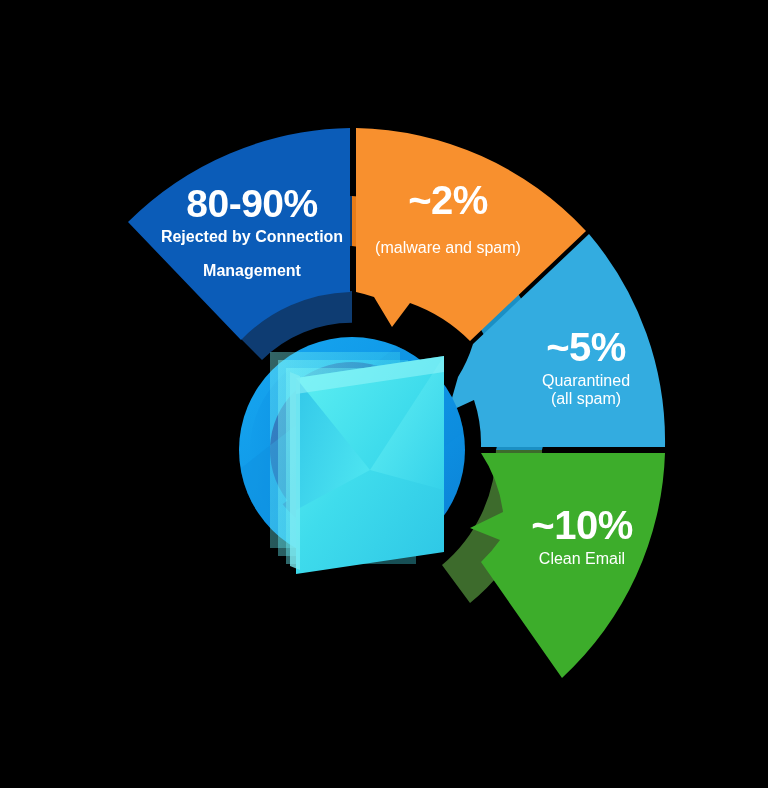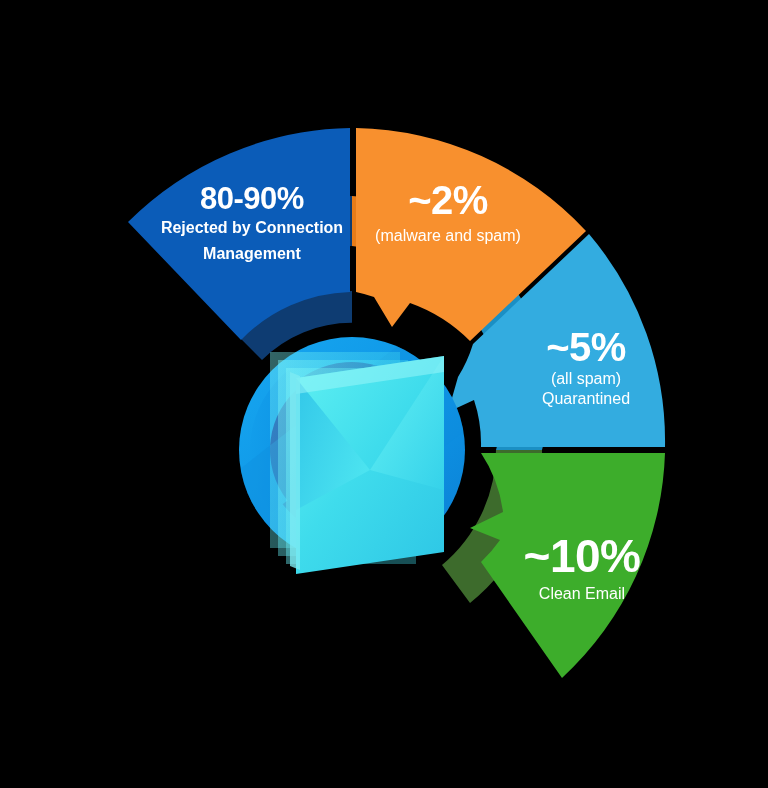--- a/index.html
+++ b/index.html
@@ -45,21 +45,21 @@
     font-weight: 400;
     display: block;
     margin-top: 2px;
   }
   
   #label-rejected {
     left: 152px;
     top: 182px;
     width: 200px;
   }
-  #label-rejected .seg-pct { font-size: 31px; }
+  #label-rejected .seg-pct { font-size: 39px; }
   #label-rejected .seg-desc { font-size: 16px; font-weight: bold; }
   
   #label-deleted {
     left: 363px;
     top: 178px;
     width: 170px;
   }
   #label-deleted .seg-pct { font-size: 40px; }
   #label-deleted .seg-desc { font-size: 16px; }
   
@@ -69,21 +69,21 @@
     width: 148px;
   }
   #label-quarantined .seg-pct { font-size: 40px; }
   #label-quarantined .seg-desc { font-size: 16px; }
   
   #label-clean {
     left: 503px;
     top: 503px;
     width: 158px;
   }
-  #label-clean .seg-pct { font-size: 46px; margin-top: 28px; }
+  #label-clean .seg-pct { font-size: 40px; }
   #label-clean .seg-desc { font-size: 16px; }
 </style>
 </head>
 <body>
 
 <div id="stage">
 
   <svg id="wheel" viewBox="0 0 768 788">
     <defs>
       <linearGradient id="gradCircle" x1="0" y1="0" x2="1" y2="1">
@@ -206,32 +206,32 @@
         <polygon points="296,378 444,356 444,372 296,394" fill="#9FF8FA" opacity="0.5"></polygon>
 
         <polygon points="290,372 300,376 300,570 290,566" fill="#7DEBF2" opacity="0.8"></polygon>
       </g>
     </g>
   </svg>
 
   <div class="seg-label" id="label-rejected">
     <span class="seg-pct">80-90%</span>
     <span class="seg-desc">Rejected by Connection</span>
-    <span class="seg-desc" style="margin-top:8px">Management</span>
+    <span class="seg-desc" style="margin-top:16px">Management</span>
   </div>
 
   <div class="seg-label" id="label-deleted">
     <span class="seg-pct">~2%</span>
-    <span class="seg-desc" style="margin-top:4px">(malware and spam)</span>
+    <span class="seg-desc" style="margin-top:16px">(malware and spam)</span>
   </div>
 
   <div class="seg-label" id="label-quarantined">
     <span class="seg-pct">~5%</span>
+    <span class="seg-desc">Quarantined</span>
     <span class="seg-desc" style="margin-top:0">(all spam)</span>
-    <span class="seg-desc">Quarantined</span>
   </div>
 
   <div class="seg-label" id="label-clean">
     <span class="seg-pct">~10%</span>
     <span class="seg-desc">Clean Email</span>
   </div>
 
 </div>
 
 </body></html>

